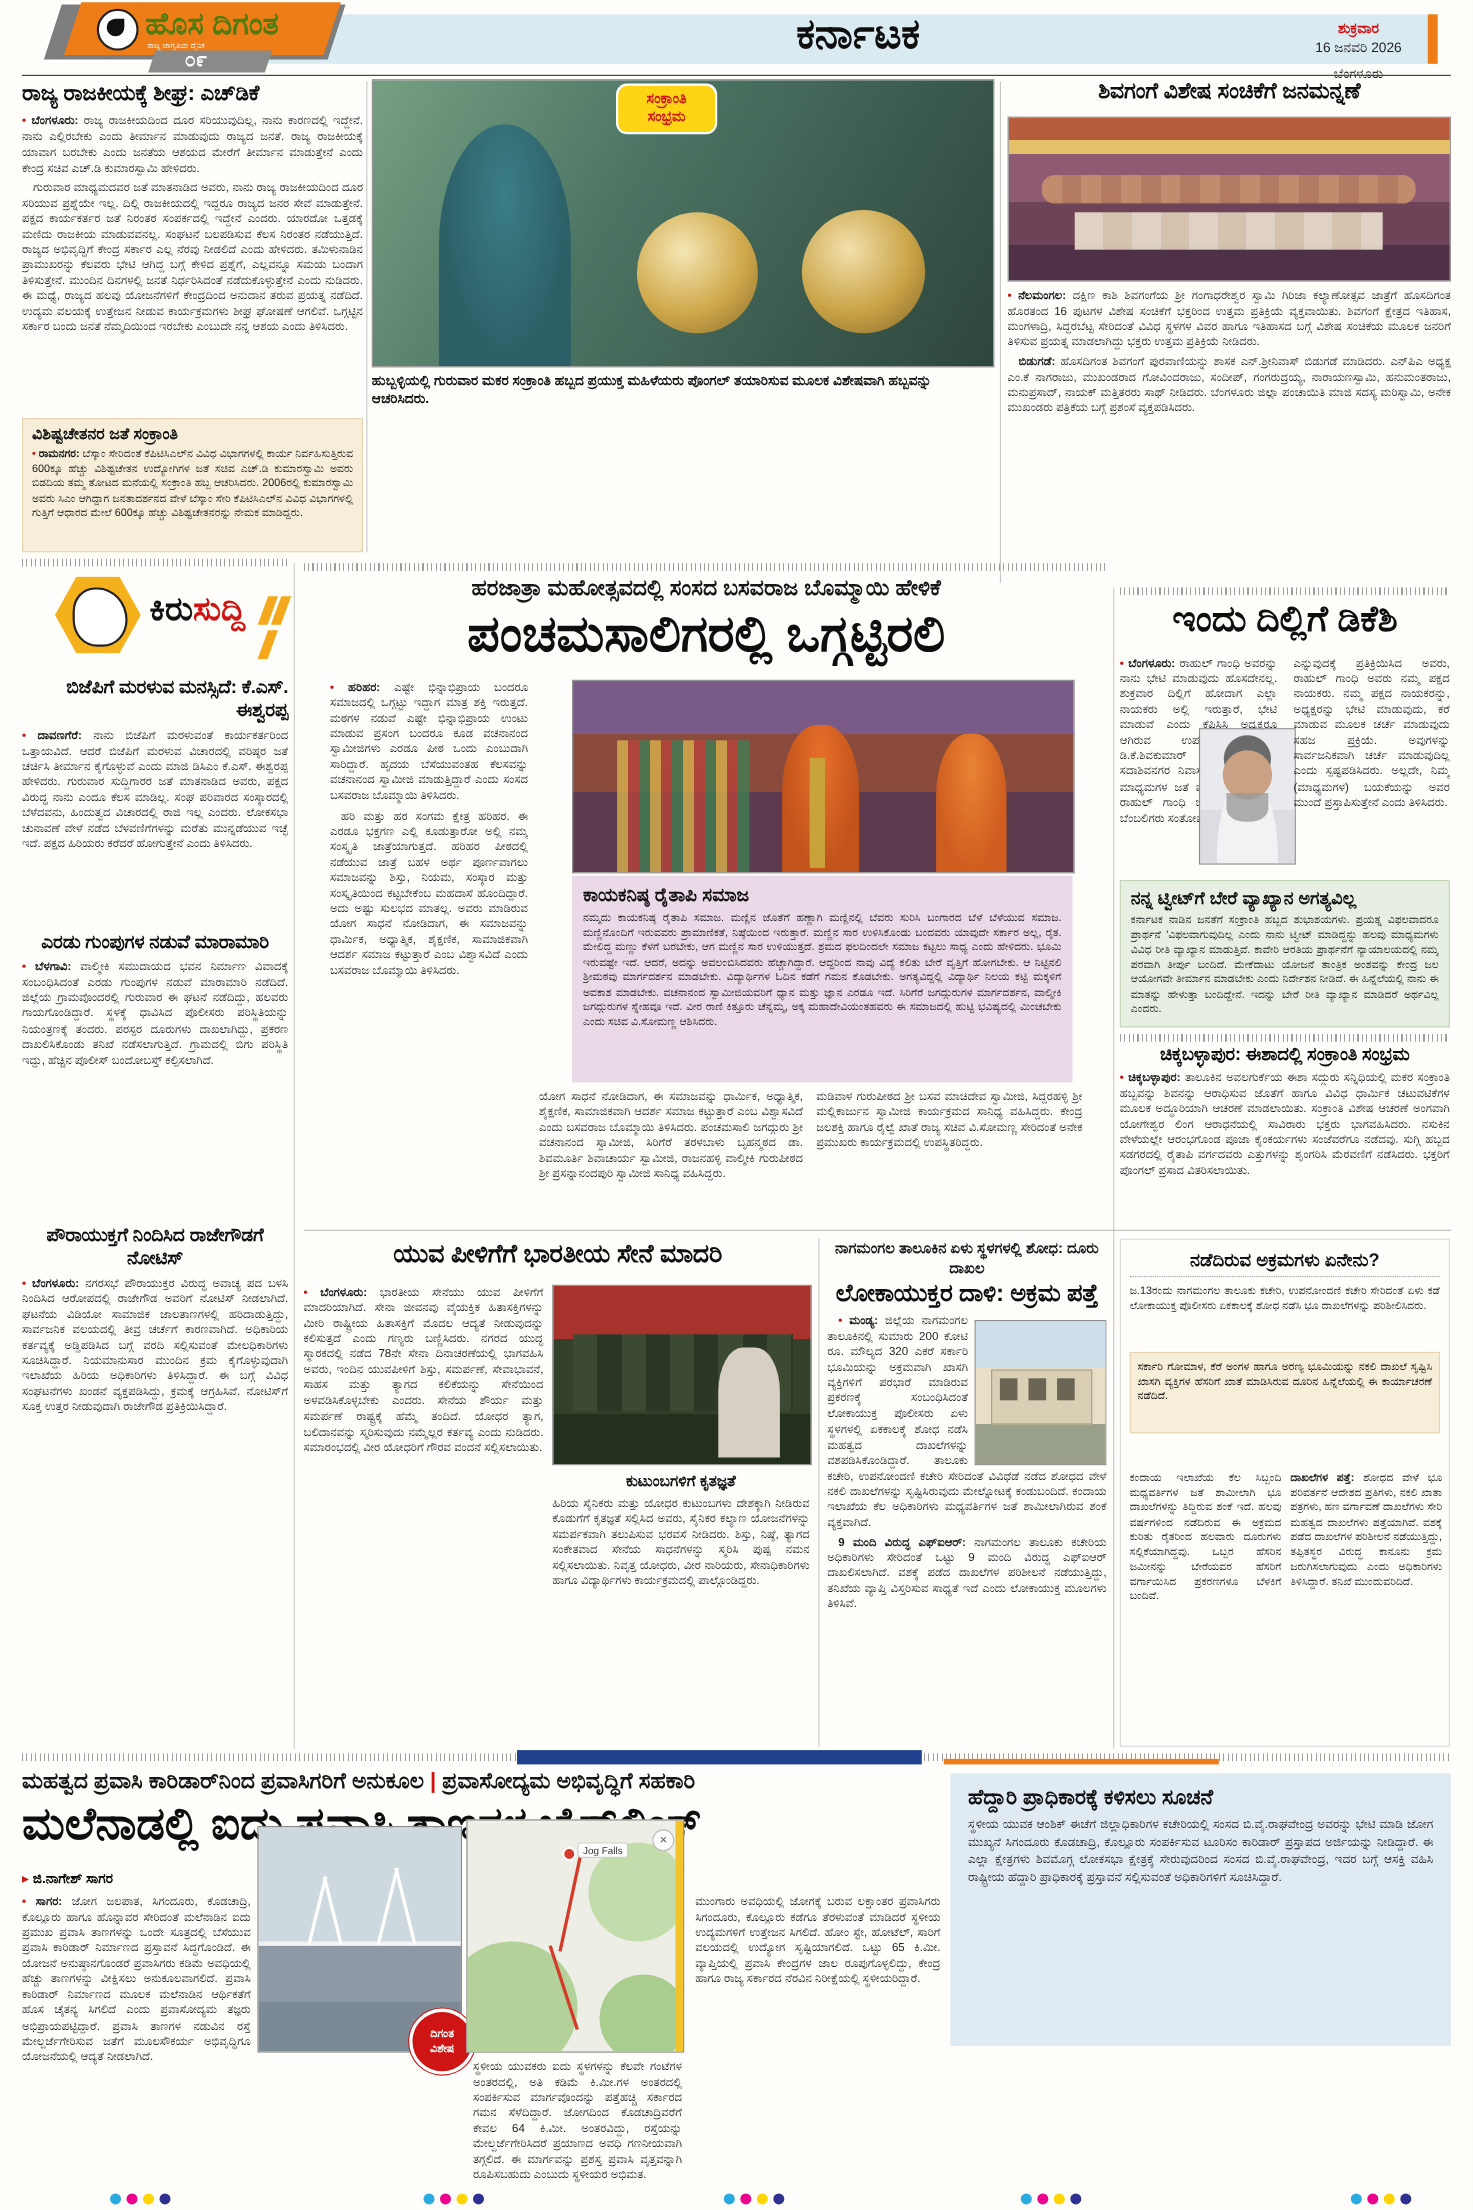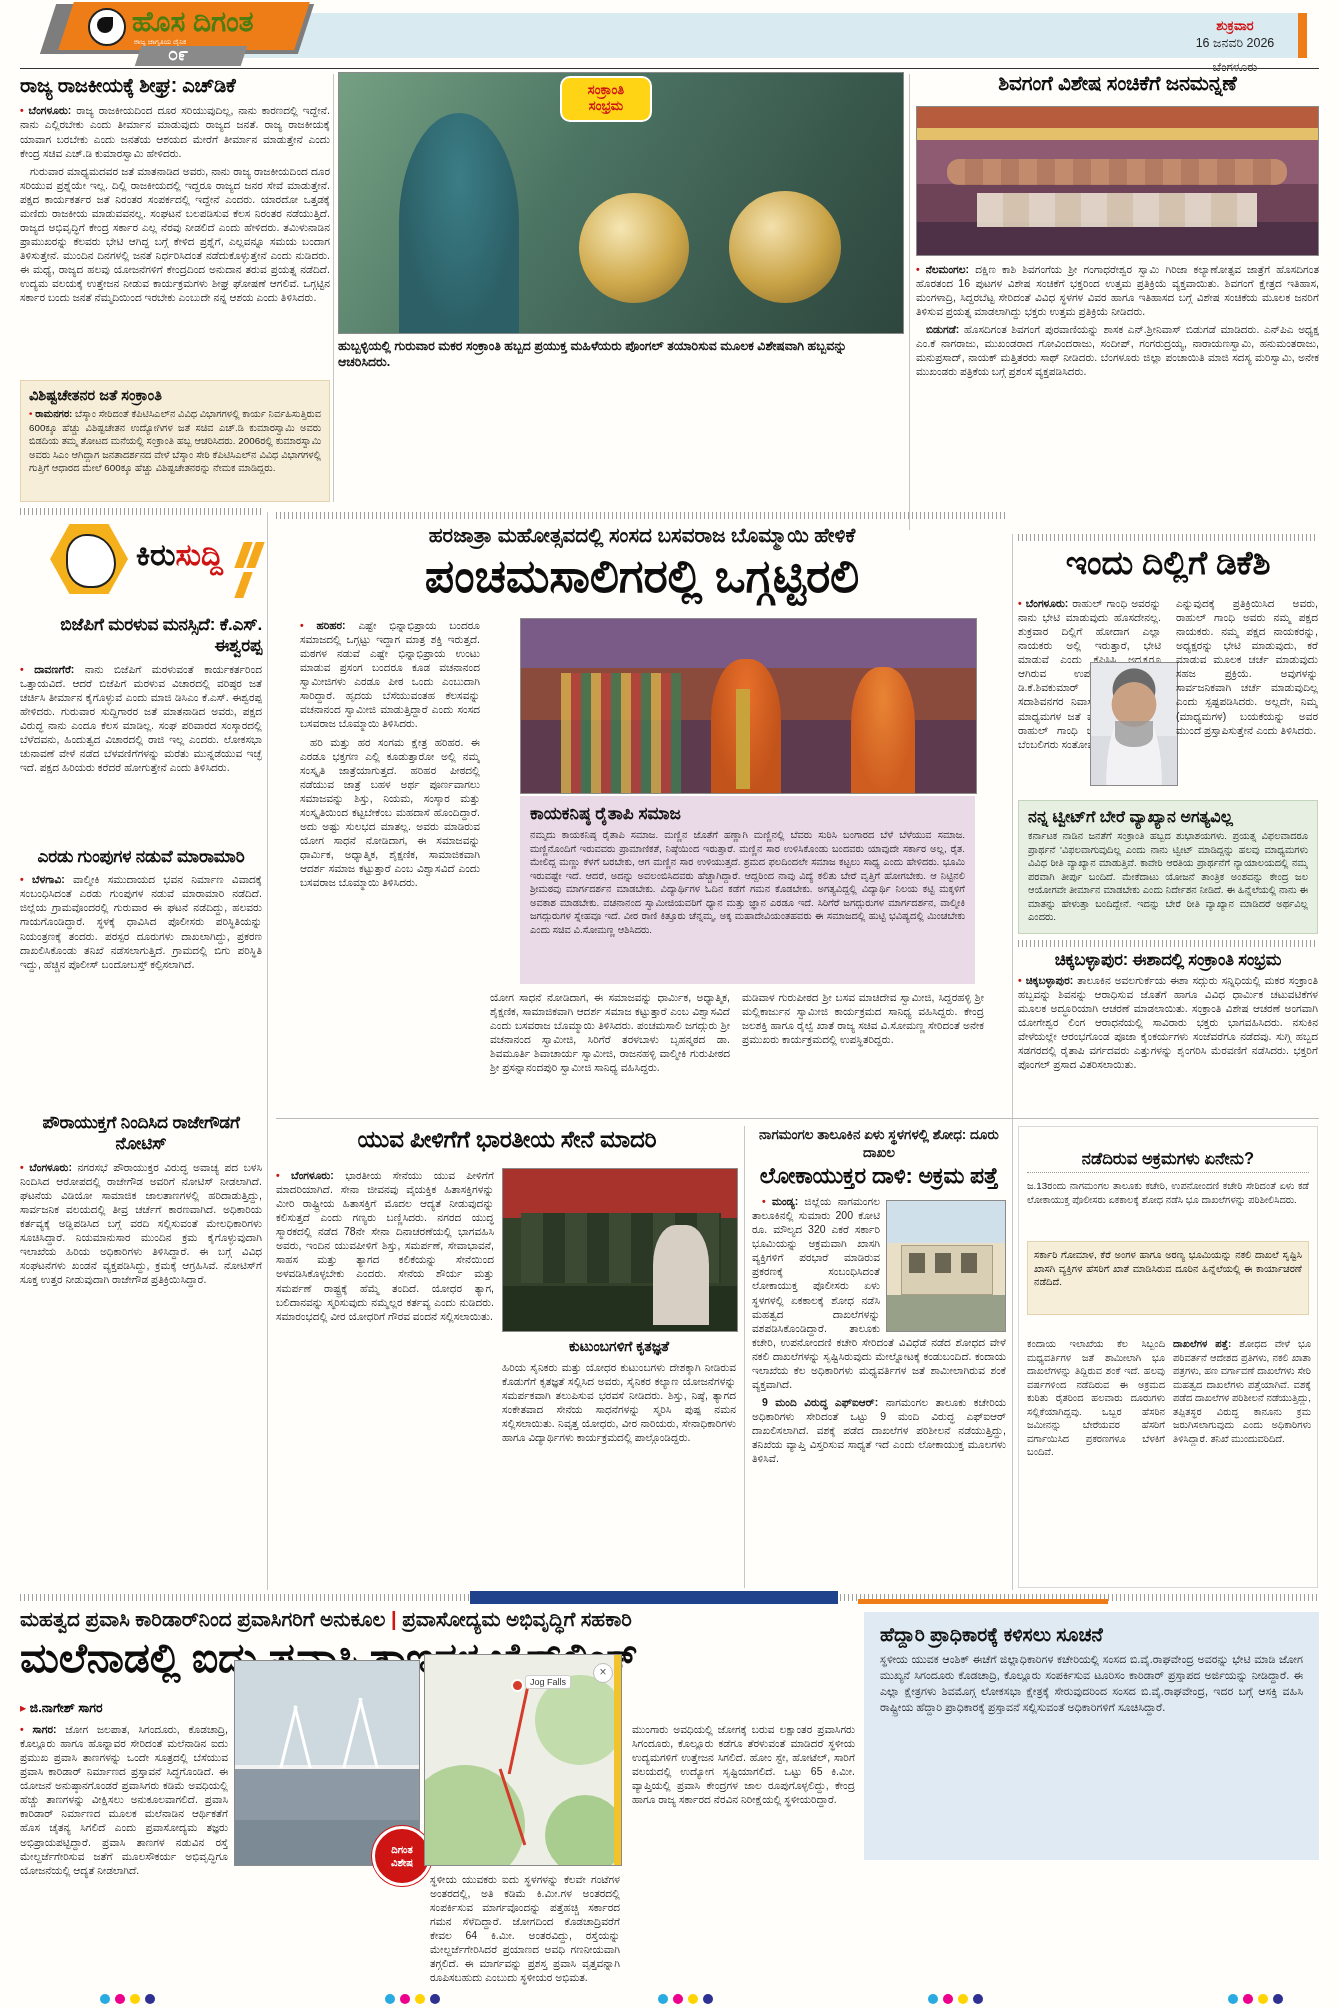--- a/index.html
+++ b/index.html
@@ -34,20 +34,21 @@
     <div class="abs" style="left:240px;top:13px;width:1066px;height:45px;background:#d9eaf1;"></div>
     <div class="abs" style="left:48px;top:4px;width:258px;height:50px;background:#7d7d7d;transform:skewX(-18deg);"></div>
     <div class="abs" style="left:66px;top:2px;width:236px;height:48px;background:#ef7d17;transform:skewX(-18deg);"></div>
     <div class="abs" style="left:88px;top:8px;width:34px;height:34px;border-radius:50%;background:#fff;border:2px solid #222;">
       <div class="abs" style="left:7px;top:7px;width:16px;height:16px;border-radius:50% 0 50% 50%;background:#111;"></div>
     </div>
     <div class="abs" style="left:132px;top:6px;width:180px;font-size:28px;font-weight:800;color:#4d7c0f;">ಹೊಸ ದಿಗಂತ</div>
     <div class="abs" style="left:134px;top:38px;width:120px;font-size:7px;color:#fff;">ರಾಜ್ಯ ಜಾಗೃತಿಯ ದೈನಿಕ</div>
     <div class="abs" style="left:138px;top:46px;width:106px;height:20px;background:#8a8a8a;transform:skewX(-18deg);"></div>
     <div class="abs" style="left:168px;top:44px;font-size:18px;font-weight:800;color:#fff;">೦೯</div>
+    <div class="abs headline" style="left:580px;top:11px;width:400px;text-align:center;font-size:38px;">ಕರ್ನಾಟಕ</div>
     <div class="abs" style="left:1180px;top:18px;width:110px;text-align:center;font-size:13px;font-weight:800;color:#d01313;">ಶುಕ್ರವಾರ</div>
     <div class="abs" style="left:1180px;top:36px;width:110px;text-align:center;font-size:12.5px;color:#222;">16 ಜನವರಿ 2026</div>
     <div class="abs" style="left:1180px;top:60px;width:110px;text-align:center;font-size:12px;color:#222;">ಬೆಂಗಳೂರು</div>
     <div class="abs" style="left:1298px;top:13px;width:9px;height:45px;background:#ef7d17;"></div>
     <div class="rule-h" style="left:20px;top:68px;width:1299px;background:#333;"></div>
   </div>
 
   <div class="abs" style="left:20px;top:74px;width:310px;height:300px;">
     <div class="headline" style="font-size:19.5px;line-height:1.2;">ರಾಜ್ಯ ರಾಜಕೀಯಕ್ಕೆ ಶೀಘ್ರ: ಎಚ್‌ಡಿಕೆ</div>
     <div class="body-txt" style="height:266px;margin-top:6px;">
@@ -199,21 +200,21 @@
         <div class="abs" style="left:14px;top:44px;width:90px;height:48px;background:#d8cfb4;border:1px solid #a79f86;"></div>
         <div class="abs" style="left:22px;top:52px;width:16px;height:20px;background:#6b6654;"></div>
         <div class="abs" style="left:48px;top:52px;width:16px;height:20px;background:#6b6654;"></div>
         <div class="abs" style="left:74px;top:52px;width:16px;height:20px;background:#6b6654;"></div>
       </div>
       <p><span class="dl">ಮಂಡ್ಯ:</span> <span>ಜಿಲ್ಲೆಯ ನಾಗಮಂಗಲ ತಾಲೂಕಿನಲ್ಲಿ ಸುಮಾರು 200 ಕೋಟಿ ರೂ. ಮೌಲ್ಯದ 320 ಎಕರೆ ಸರ್ಕಾರಿ ಭೂಮಿಯನ್ನು ಅಕ್ರಮವಾಗಿ ಖಾಸಗಿ ವ್ಯಕ್ತಿಗಳಿಗೆ ಪರಭಾರೆ ಮಾಡಿರುವ ಪ್ರಕರಣಕ್ಕೆ ಸಂಬಂಧಿಸಿದಂತೆ ಲೋಕಾಯುಕ್ತ ಪೊಲೀಸರು ಏಳು ಸ್ಥಳಗಳಲ್ಲಿ ಏಕಕಾಲಕ್ಕೆ ಶೋಧ ನಡೆಸಿ ಮಹತ್ವದ ದಾಖಲೆಗಳನ್ನು ವಶಪಡಿಸಿಕೊಂಡಿದ್ದಾರೆ. ತಾಲೂಕು ಕಚೇರಿ, ಉಪನೋಂದಣಿ ಕಚೇರಿ ಸೇರಿದಂತೆ ವಿವಿಧೆಡೆ ನಡೆದ ಶೋಧದ ವೇಳೆ ನಕಲಿ ದಾಖಲೆಗಳನ್ನು ಸೃಷ್ಟಿಸಿರುವುದು ಮೇಲ್ನೋಟಕ್ಕೆ ಕಂಡುಬಂದಿದೆ. ಕಂದಾಯ ಇಲಾಖೆಯ ಕೆಲ ಅಧಿಕಾರಿಗಳು ಮಧ್ಯವರ್ತಿಗಳ ಜತೆ ಶಾಮೀಲಾಗಿರುವ ಶಂಕೆ ವ್ಯಕ್ತವಾಗಿದೆ.</span></p>
       <p><span class="lead-b">9 ಮಂದಿ ವಿರುದ್ಧ ಎಫ್‌ಐಆರ್:</span> <span>ನಾಗಮಂಗಲ ತಾಲೂಕು ಕಚೇರಿಯ ಅಧಿಕಾರಿಗಳು ಸೇರಿದಂತೆ ಒಟ್ಟು 9 ಮಂದಿ ವಿರುದ್ಧ ಎಫ್‌ಐಆರ್ ದಾಖಲಿಸಲಾಗಿದೆ. ವಶಕ್ಕೆ ಪಡೆದ ದಾಖಲೆಗಳ ಪರಿಶೀಲನೆ ನಡೆಯುತ್ತಿದ್ದು, ತನಿಖೆಯ ವ್ಯಾಪ್ತಿ ವಿಸ್ತರಿಸುವ ಸಾಧ್ಯತೆ ಇದೆ ಎಂದು ಲೋಕಾಯುಕ್ತ ಮೂಲಗಳು ತಿಳಿಸಿವೆ.</span></p>
     </div>
   </div>
 
-  <div class="abs" style="left:1018px;top:1126px;width:300px;height:462px;border:1px solid #d8d8d8;box-sizing:border-box;padding:22px 8px;">
+  <div class="abs" style="left:1018px;top:1126px;width:300px;height:462px;border:1px solid #d8d8d8;box-sizing:border-box;padding:10px 8px;">
     <div class="boxtitle" style="font-size:16.5px;text-align:center;border-bottom:1px dotted #999;padding-bottom:4px;">ನಡೆದಿರುವ ಅಕ್ರಮಗಳು ಏನೇನು?</div>
     <div class="smalltxt" style="height:58px;margin-top:6px;">ಜ.13ರಂದು ನಾಗಮಂಗಲ ತಾಲೂಕು ಕಚೇರಿ, ಉಪನೋಂದಣಿ ಕಚೇರಿ ಸೇರಿದಂತೆ ಏಳು ಕಡೆ ಲೋಕಾಯುಕ್ತ ಪೊಲೀಸರು ಏಕಕಾಲಕ್ಕೆ ಶೋಧ ನಡೆಸಿ ಭೂ ದಾಖಲೆಗಳನ್ನು ಪರಿಶೀಲಿಸಿದರು.</div>
     <div class="softbox" style="position:relative;left:0;top:0;width:100%;background:#f6eed8;border:1px solid #e4d3ae;padding:6px;box-sizing:border-box;font-size:9.8px;line-height:1.38;text-align:justify;height:74px;overflow:hidden;margin:4px 0 8px 0;">ಸರ್ಕಾರಿ ಗೋಮಾಳ, ಕೆರೆ ಅಂಗಳ ಹಾಗೂ ಅರಣ್ಯ ಭೂಮಿಯನ್ನು ನಕಲಿ ದಾಖಲೆ ಸೃಷ್ಟಿಸಿ ಖಾಸಗಿ ವ್ಯಕ್ತಿಗಳ ಹೆಸರಿಗೆ ಖಾತೆ ಮಾಡಿಸಿರುವ ದೂರಿನ ಹಿನ್ನೆಲೆಯಲ್ಲಿ ಈ ಕಾರ್ಯಾಚರಣೆ ನಡೆದಿದೆ.</div>
     <div class="smalltxt" style="position:absolute;left:8px;top:210px;width:138px;height:240px;">ಕಂದಾಯ ಇಲಾಖೆಯ ಕೆಲ ಸಿಬ್ಬಂದಿ ಮಧ್ಯವರ್ತಿಗಳ ಜತೆ ಶಾಮೀಲಾಗಿ ಭೂ ದಾಖಲೆಗಳನ್ನು ತಿದ್ದಿರುವ ಶಂಕೆ ಇದೆ. ಹಲವು ವರ್ಷಗಳಿಂದ ನಡೆದಿರುವ ಈ ಅಕ್ರಮದ ಕುರಿತು ರೈತರಿಂದ ಹಲವಾರು ದೂರುಗಳು ಸಲ್ಲಿಕೆಯಾಗಿದ್ದವು. ಒಬ್ಬರ ಹೆಸರಿನ ಜಮೀನನ್ನು ಬೇರೆಯವರ ಹೆಸರಿಗೆ ವರ್ಗಾಯಿಸಿದ ಪ್ರಕರಣಗಳೂ ಬೆಳಕಿಗೆ ಬಂದಿವೆ.</div>
     <div class="smalltxt" style="position:absolute;left:154px;top:210px;width:138px;height:240px;">
       <span class="lead-b">ದಾಖಲೆಗಳ ಪತ್ತೆ:</span> <span>ಶೋಧದ ವೇಳೆ ಭೂ ಪರಿವರ್ತನೆ ಆದೇಶದ ಪ್ರತಿಗಳು, ನಕಲಿ ಖಾತಾ ಪತ್ರಗಳು, ಹಣ ವರ್ಗಾವಣೆ ದಾಖಲೆಗಳು ಸೇರಿ ಮಹತ್ವದ ದಾಖಲೆಗಳು ಪತ್ತೆಯಾಗಿವೆ. ವಶಕ್ಕೆ ಪಡೆದ ದಾಖಲೆಗಳ ಪರಿಶೀಲನೆ ನಡೆಯುತ್ತಿದ್ದು, ತಪ್ಪಿತಸ್ಥರ ವಿರುದ್ಧ ಕಾನೂನು ಕ್ರಮ ಜರುಗಿಸಲಾಗುವುದು ಎಂದು ಅಧಿಕಾರಿಗಳು ತಿಳಿಸಿದ್ದಾರೆ. ತನಿಖೆ ಮುಂದುವರಿದಿದೆ.</span>
     </div>
   </div>
 
   <div class="hatch" style="left:20px;top:1594px;width:1299px;"></div>

